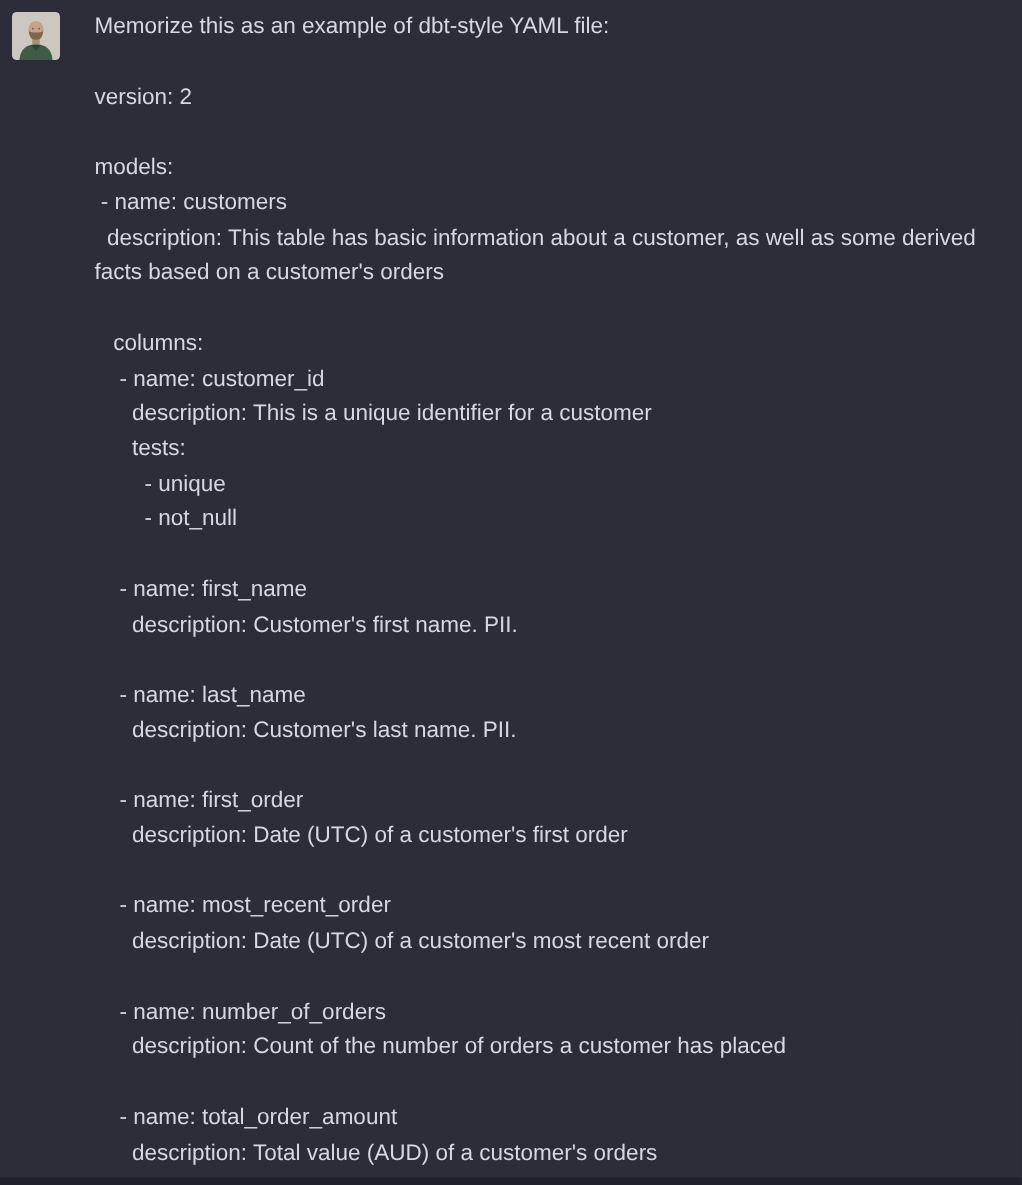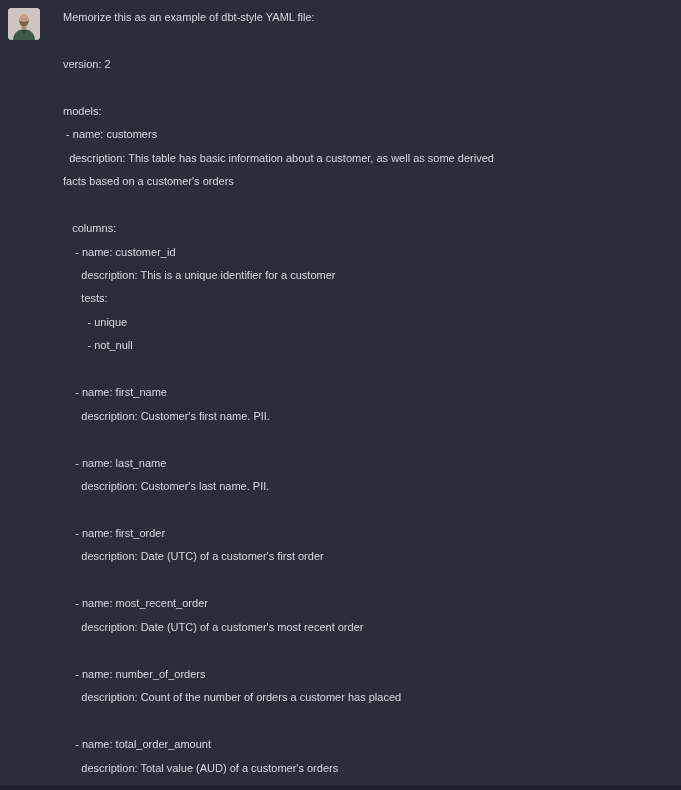--- a/index.html
+++ b/index.html
@@ -26,21 +26,21 @@
     border-radius: 3px;
     overflow: hidden;
   }
   .avatar svg { display: block; }
   .message-text {
     position: absolute;
     left: 63px;
     top: 6px;
     width: 616px;
     color: #d6d8e0;
-    font-size: 11px;
+    font-size: 15px;
     line-height: 23.45px;
     white-space: pre-wrap;
     word-wrap: break-word;
   }
   .row-divider {
     position: absolute;
     left: 0;
     bottom: 0;
     width: 100%;
     height: 5px;

